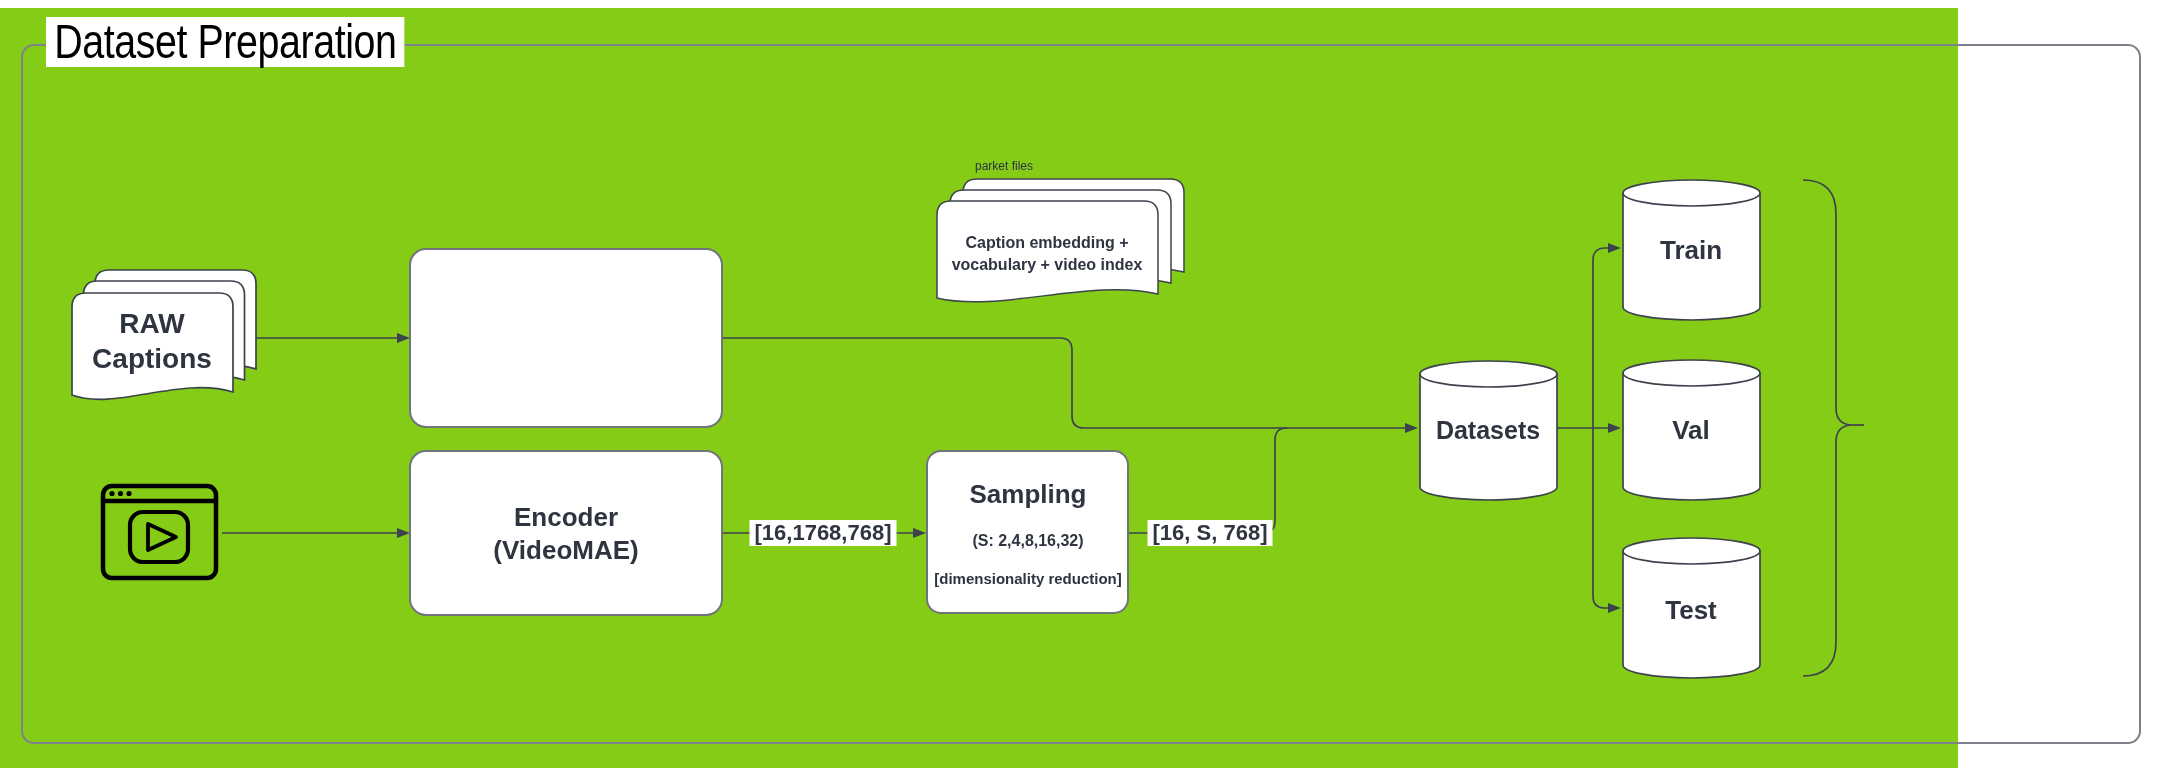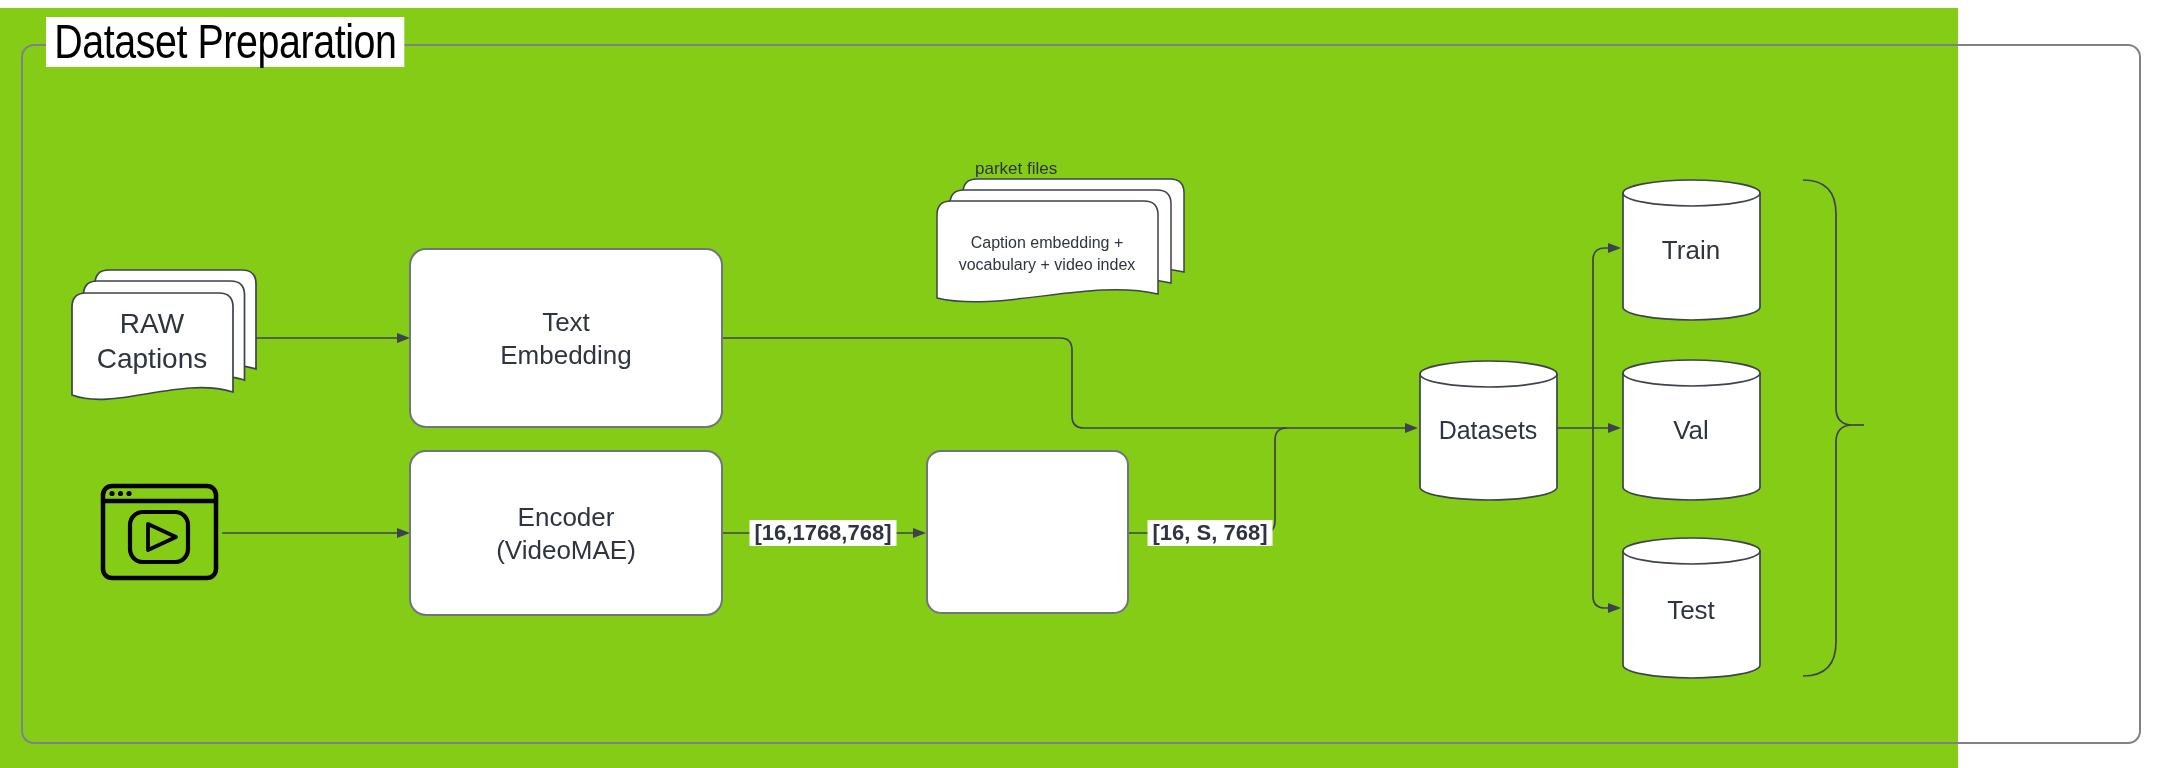--- a/index.html
+++ b/index.html
@@ -8,20 +8,21 @@
   .stage > svg{position:absolute;left:0;top:0;}
 
   .lbl{
     position:absolute;
     transform:translate(-50%,-50%);
     text-align:center;
     color:#2e3440;
     white-space:pre-line;
     line-height:1.25;
     pointer-events:none;
+    font-weight:bold;
   }
   .title{
     position:absolute;
     left:46px;top:9px;
     font-size:48px;
     line-height:1.05;
     color:#000000;
     background:#ffffff;
     padding:0 10px;
     transform:scaleX(0.82);
@@ -41,21 +42,21 @@
     background:#ffffff;
     padding:0 5px;
     white-space:nowrap;
   }
   .sampling-block{line-height:1.15;}
   .sampling-block .t1{display:block;font-size:26px;margin-bottom:3px;}
   .sampling-block .t2{display:block;font-size:16px;margin-bottom:2px;}
   .sampling-block .t3{display:block;font-size:15px;}
   .parquet-caption{
     position:absolute;left:975px;top:151px;
-    font-size:17px;color:#2e3440;white-space:nowrap;
+    font-size:12px;color:#2e3440;white-space:nowrap;
   }
   .parquet-label{font-size:16px;line-height:1.35;}
   .note{font-size:24px;line-height:1.45;}
 </style>
 </head>
 <body>
 
 <div class="stage">
 
   <svg width="2174" height="768" viewBox="0 0 2174 768">
@@ -134,26 +135,29 @@
       <path d="M1803,172 Q1836,172 1836,206 V400 Q1836,417 1853,417 Q1836,417 1836,434 V634 Q1836,668 1803,668"></path>
       <path d="M1853,417 H1864"></path>
     </g>
   </svg>
 
   <div class="title">Dataset Preparation</div>
 
   <div class="lbl small-node-label" style="left:152px;top:333px;">RAW
 Captions</div>
 
-  <div class="lbl node-label" style="left:566px;top:330px;">Text
-Embedding</div>
 
   <div class="lbl node-label" style="left:566px;top:525px;">Encoder
 (VideoMAE)</div>
 
+  <div class="lbl sampling-block" style="left:1028px;top:526px;">
+    <span class="t1">Sampling</span>
+    <span class="t2">(S: 2,4,8,16,32)</span>
+    <span class="t3">[dimensionality reduction]</span>
+  </div>
 
   <div class="parquet-caption">parket files</div>
 
   <div class="lbl parquet-label" style="left:1047px;top:246px;">Caption embedding +
 vocabulary + video index</div>
 
   <div class="lbl cyl-label" style="left:1488px;top:423px;">Datasets</div>
 
   <div class="lbl node-label" style="left:1691px;top:242px;">Train</div>
 

